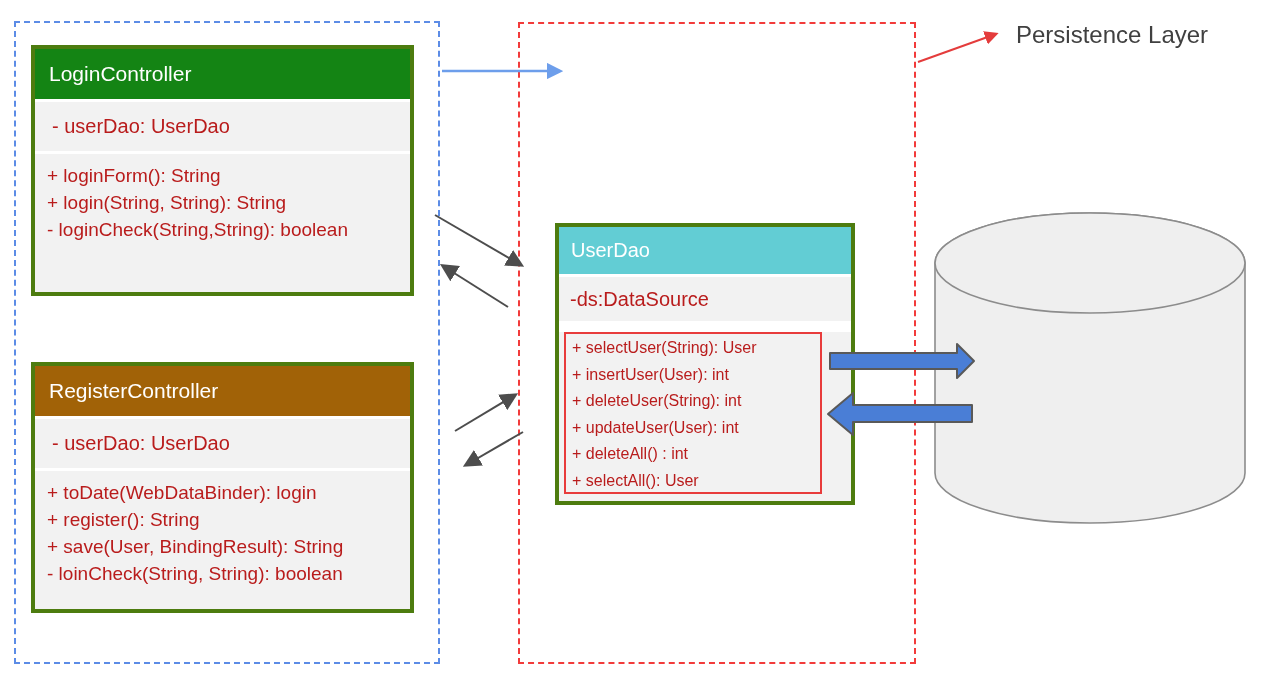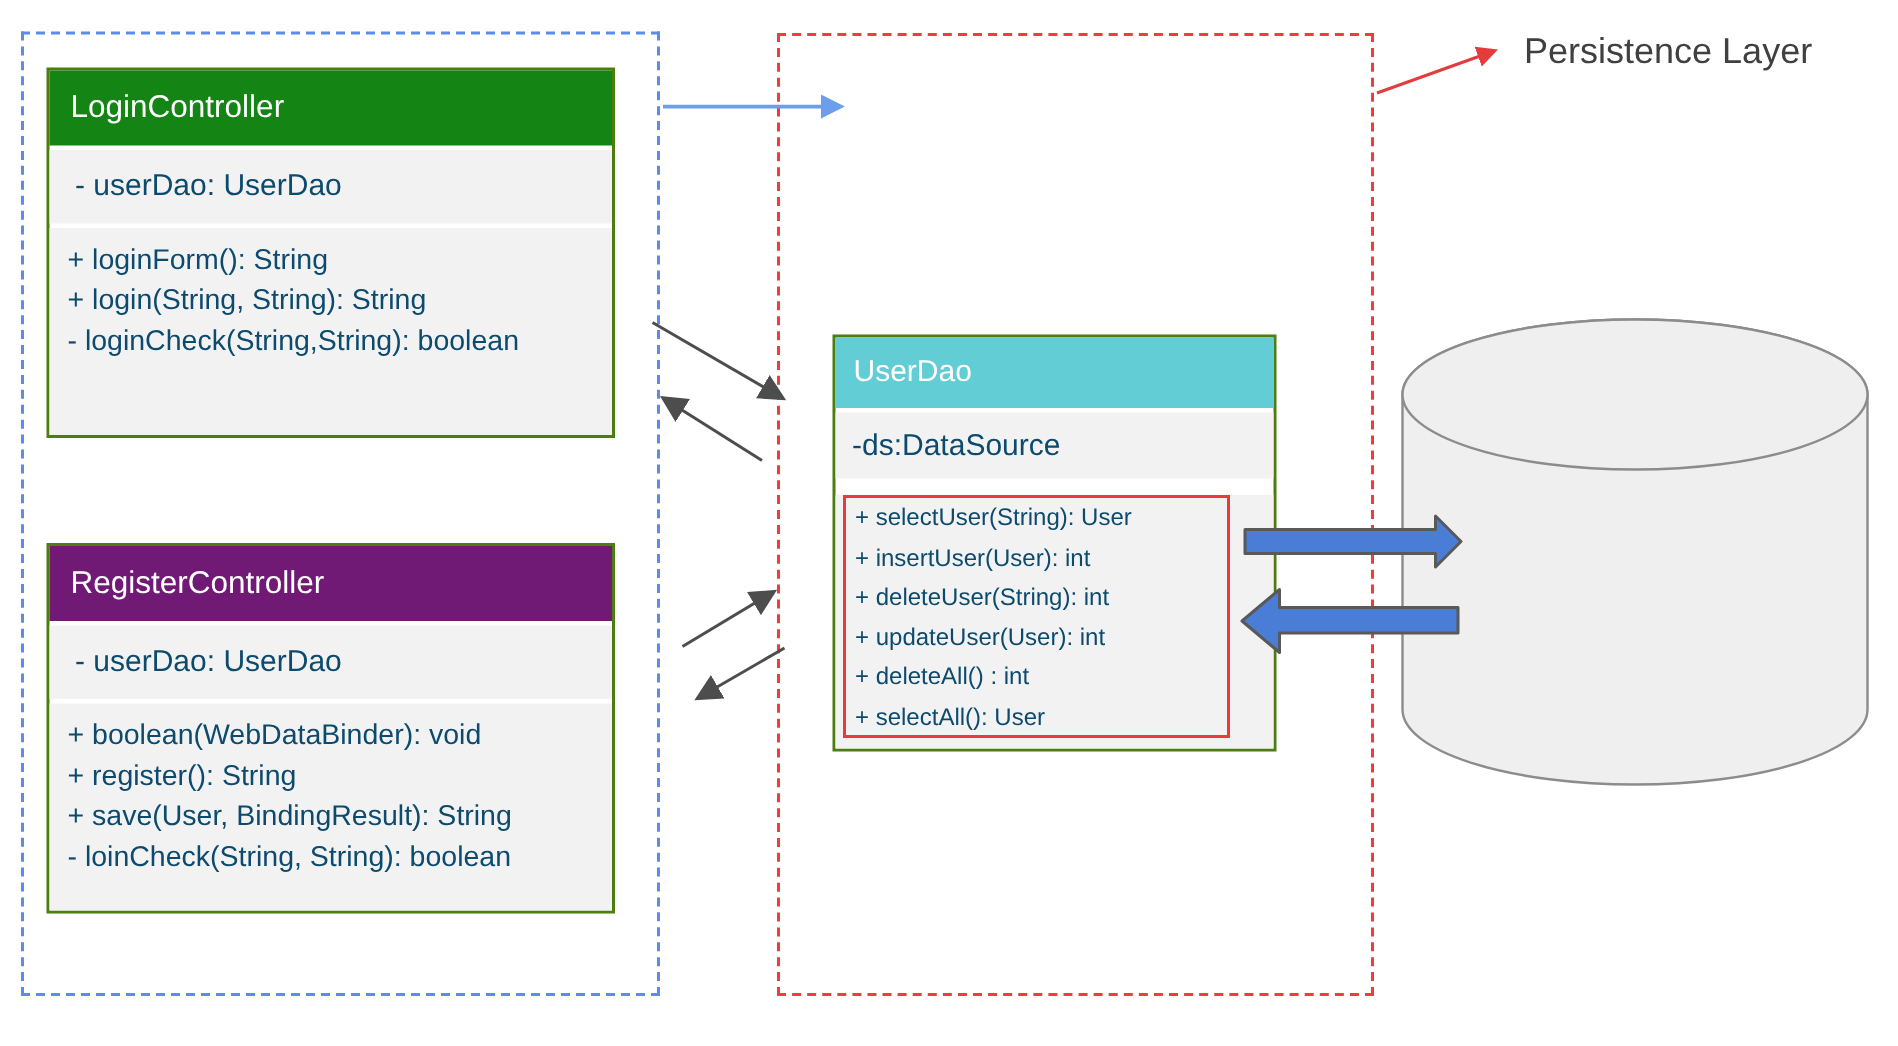--- a/index.html
+++ b/index.html
@@ -4,34 +4,34 @@
 <style>
   html,body{margin:0;padding:0;background:#ffffff;}
   .canvas{
     position:relative;width:1265px;height:697px;background:#ffffff;overflow:hidden;
     font-family:"Liberation Sans","DejaVu Sans",sans-serif;
   }
   .layer-box{position:absolute;background:transparent;}
   .layer-box.blue{left:14px;top:21px;width:422px;height:639px;border:2px dashed #5c8ce6;}
   .layer-box.red{left:518px;top:22px;width:394px;height:638px;border:2px dashed #f23b3b;}
 
-  .uml-class{position:absolute;border:2px solid #4d7c0f;background:#ffffff;}
+  .uml-class{position:absolute;border:4px solid #4d7c0f;background:#ffffff;}
   .uml-header{color:#ffffff;font-size:21px;display:flex;align-items:center;padding-left:14px;}
-  .uml-section{background:#f2f2f2;color:#0c4a6e;}
+  .uml-section{background:#f2f2f2;color:#b91c1c;}
   .uml-field{display:flex;align-items:center;font-size:20px;margin-top:3px;}
   .uml-methods{margin-top:3px;font-size:19px;}
   .member-line{white-space:nowrap;}
 
   .login-class{left:31px;top:45px;width:375px;}
   .login-class .uml-header{height:50px;background:#148414;}
   .login-class .uml-field{height:49px;padding-left:17px;}
   .login-class .uml-methods{height:130px;padding:8px 0 0 12px;line-height:27px;}
 
   .register-class{left:31px;top:362px;width:375px;}
-  .register-class .uml-header{height:50px;background:#701a75;}
+  .register-class .uml-header{height:50px;background:#a16207;}
   .register-class .uml-field{height:49px;padding-left:17px;}
   .register-class .uml-methods{height:130px;padding:8px 0 0 12px;line-height:27px;}
 
   .userdao-class{left:555px;top:223px;width:292px;}
   .userdao-class .uml-header{height:47px;background:#62cdd4;font-size:20px;padding-left:12px;}
   .userdao-class .uml-field{height:44px;padding-left:11px;}
   .userdao-class .uml-methods{height:169px;padding:0;line-height:26.5px;font-size:16px;}
   .method-highlight{
     border:2px solid #e83c3c;margin:11px 0 0 5px;width:248px;height:157px;
     padding:1px 0 0 6px;box-sizing:content-box;
@@ -60,21 +60,21 @@
         <div class="member-line">+ loginForm(): String</div>
         <div class="member-line">+ login(String, String): String</div>
         <div class="member-line">- loginCheck(String,String): boolean</div>
       </div>
   </div>
 
   <div class="uml-class register-class">
     <div class="uml-header">RegisterController</div>
     <div class="uml-section uml-field">- userDao: UserDao</div>
     <div class="uml-section uml-methods">
-        <div class="member-line">+ boolean(WebDataBinder): void</div>
+        <div class="member-line">+ toDate(WebDataBinder): login</div>
         <div class="member-line">+ register(): String</div>
         <div class="member-line">+ save(User, BindingResult): String</div>
         <div class="member-line">-  loinCheck(String, String): boolean</div>
       </div>
   </div>
 
   <div class="uml-class userdao-class">
     <div class="uml-header">UserDao</div>
     <div class="uml-section uml-field">-ds:DataSource</div>
     <div class="uml-section uml-methods">

